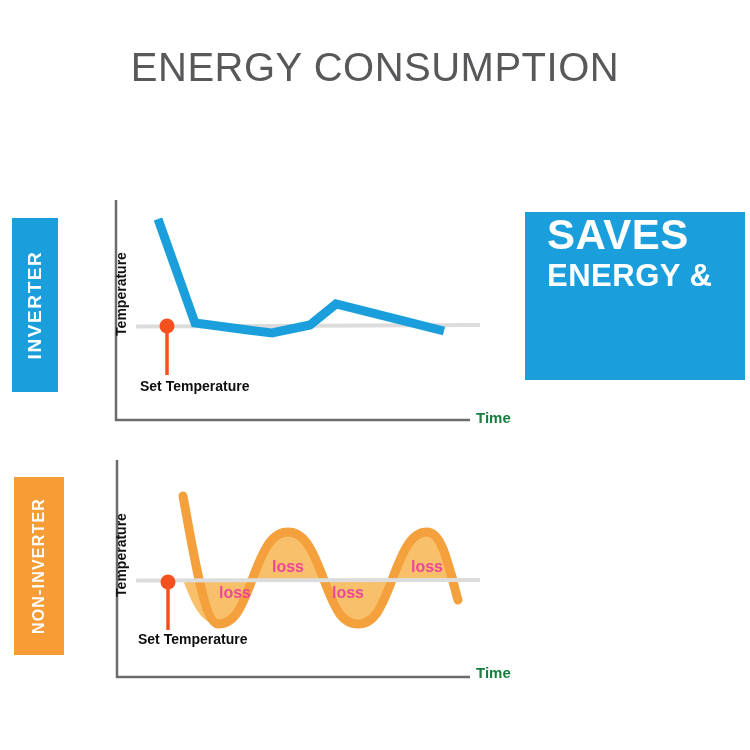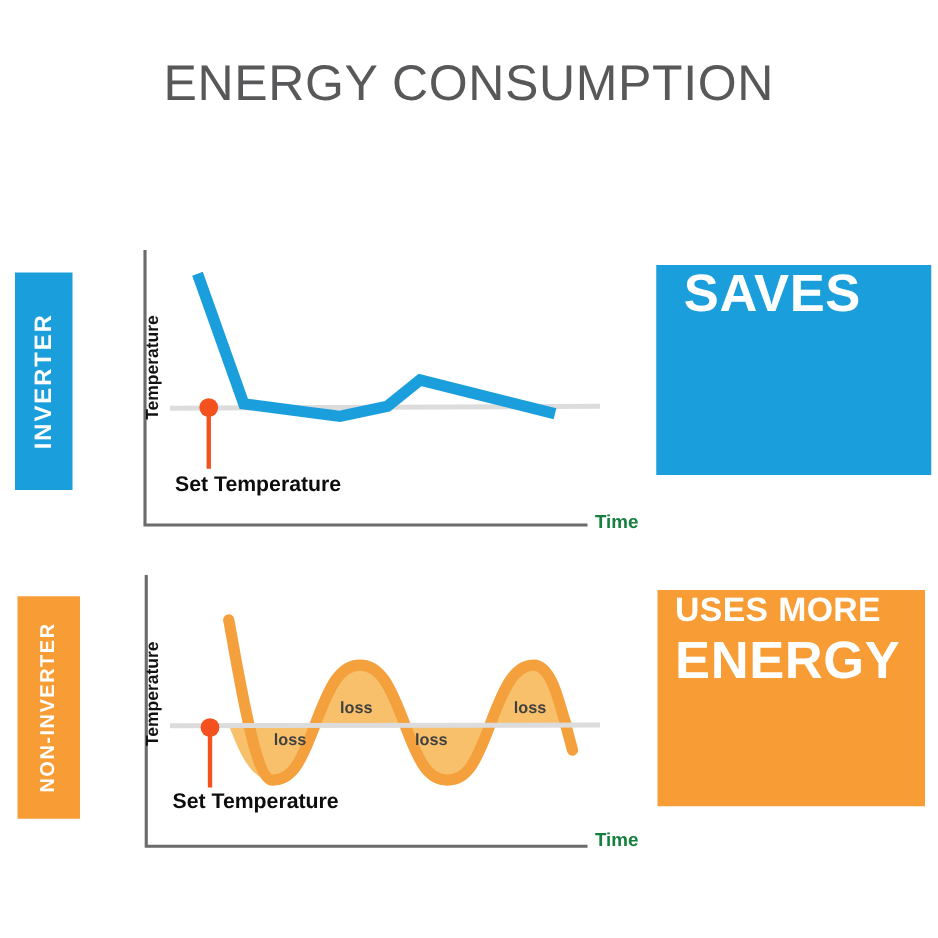--- a/index.html
+++ b/index.html
@@ -94,32 +94,32 @@
     white-space: nowrap;
     font-family: "Liberation Sans", sans-serif;
   }
   #xlabel-inverter    { left: 376px; top: 216px; }
   #xlabel-noninverter { left: 376px; top: 212px; }
 
   .set-temp-label {
     position: absolute;
     color: #0d0d0d;
     font-weight: bold;
-    font-size: 17px;
+    font-size: 14px;
     white-space: nowrap;
     font-family: "Liberation Sans", sans-serif;
   }
   #settemp-inverter    { left: 40px; top: 185px; }
   #settemp-noninverter { left: 38px; top: 179px; }
 
   .loss-label {
     position: absolute;
-    color: #404040;
-    font-weight: bold;
-    font-size: 13px;
+    color: #ec4899;
+    font-weight: bold;
+    font-size: 16px;
     white-space: nowrap;
     font-family: "Liberation Sans", sans-serif;
   }
 
   
   .callout {
     position: absolute;
     display: flex;
     flex-direction: column;
     box-sizing: border-box;
@@ -170,20 +170,21 @@
       <circle cx="67" cy="133" r="7.5" fill="#f4511e"></circle>
     </svg>
 
     <div class="axis-label-y" id="ylabel-inverter">Temperature</div>
     <div class="axis-label-x" id="xlabel-inverter">Time</div>
     <div class="set-temp-label" id="settemp-inverter">Set Temperature</div>
   </div>
 
   <div class="callout" id="callout-saves">
     <span class="big">SAVES</span>
+    <span class="small">ENERGY &amp;</span>
   </div>
 
   <div class="side-tab" id="tab-noninverter">
     <span class="tab-text">NON-INVERTER</span>
   </div>
 
   <div class="chart-panel" id="panel-noninverter">
     <svg width="400" height="242" viewBox="0 0 400 242">
       <defs>
         <clipPath id="clip-noninv">
@@ -225,18 +226,14 @@
     <div class="loss-label" style="left:119px; top:132px;">loss</div>
     <div class="loss-label" style="left:172px; top:106px;">loss</div>
     <div class="loss-label" style="left:232px; top:132px;">loss</div>
     <div class="loss-label" style="left:311px; top:106px;">loss</div>
 
     <div class="axis-label-y" id="ylabel-noninverter">Temperature</div>
     <div class="axis-label-x" id="xlabel-noninverter">Time</div>
     <div class="set-temp-label" id="settemp-noninverter">Set Temperature</div>
   </div>
 
-  <div class="callout" id="callout-uses">
-    <span class="small">USES MORE</span>
-    <span class="big">ENERGY</span>
-  </div>
 
 </div>
 
 </body></html>

